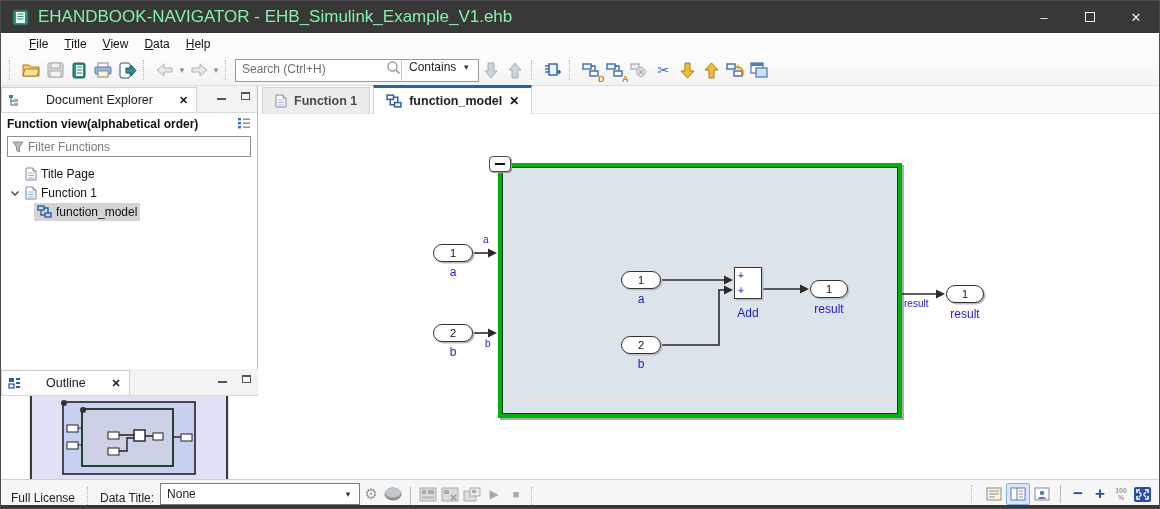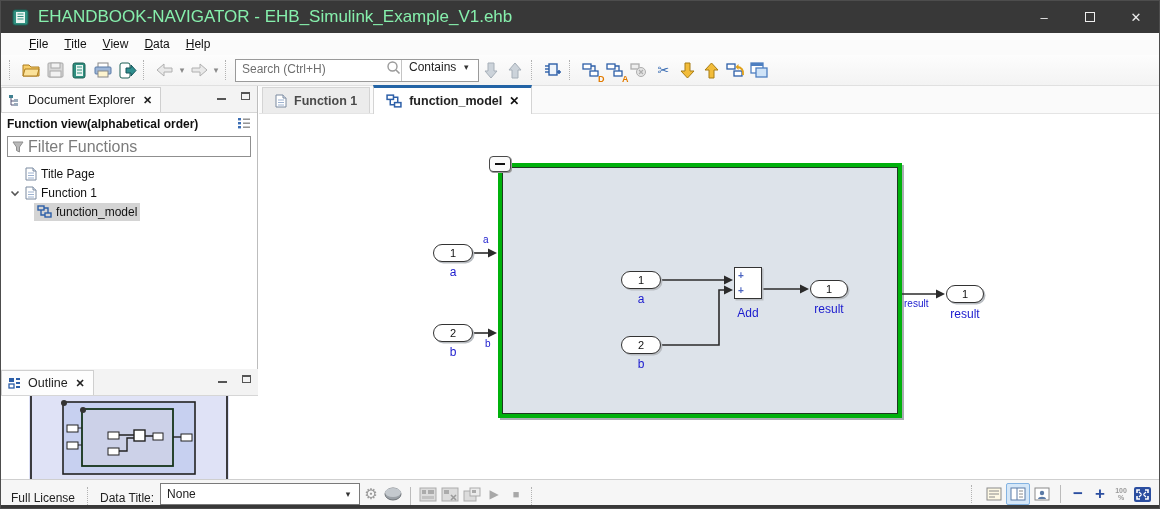--- a/index.html
+++ b/index.html
@@ -29,31 +29,31 @@
   .searchwrap input::placeholder { color:#6f6f6f; }
   .sw-div { width:1px; height:21px; background:#c4c4c4; }
   .contains { display:flex; align-items:center; gap:5px; padding:0 7px; color:#222; }
   .iconletter { position:absolute; right:-1px; bottom:-2px; font-weight:bold; font-size:9px; color:#e07a00; text-shadow:0 0 1px #fff; }
   .glyphbtn { font-size:14px; color:#3c6eb4; }
 
   
   .workspace { position:absolute; left:0; top:85px; width:100%; height:395px; }
   .sidebar { position:absolute; left:0; top:0; width:257px; height:100%; border-right:1px solid #bdbdbd; background:#fff; }
   .panel-header { height:27px; background:#f3f3f3; border-bottom:1px solid #d6d6d6; display:flex; align-items:flex-end; position:relative; }
-  .ptab { display:flex; align-items:center; gap:6px; background:#fdfdfd; border:1px solid #cfcfcf; border-bottom:none; height:25px; padding:0 8px 0 6px; font-size:12.5px; color:#222; }
+  .ptab { display:flex; align-items:center; gap:24px; background:#fdfdfd; border:1px solid #cfcfcf; border-bottom:none; height:25px; padding:0 8px 0 6px; font-size:12.5px; color:#222; }
   .pclose { font-size:11px; font-weight:bold; color:#222; padding-left:2px; }
   .pcontrols { position:absolute; right:4px; top:3px; display:flex; gap:8px; }
   .pcbtn { width:16px; height:13px; display:flex; align-items:center; justify-content:center; color:#555; }
   .minbar { width:9px; height:2px; background:#555; margin-top:6px; }
   .maxico { width:9px; height:8px; border:1px solid #555; border-top:2px solid #555; }
 
   .view-row { display:flex; justify-content:space-between; padding:4px 6px 2px 6px;gap:19px; }
   .view-label { font-weight:bold; font-size:12px; color:#111; }
   .filter-box { display:flex; align-items:center; margin:3px 6px; height:21px; border:1px solid #8f8f8f; background:#fff; padding:0 4px; gap:4px; }
-  .filter-box input { border:none; outline:none; flex:1; font-size:16px; color:#444; font-family:"Liberation Sans",sans-serif; }
+  .filter-box input { border:none; outline:none; flex:1; font-size:12px; color:#444; font-family:"Liberation Sans",sans-serif; }
   .filter-box input::placeholder { color:#7c7c7c; }
 
   .tree { padding-top:4px; }
   .trow { display:flex; align-items:center; height:19px; gap:4px; }
   .trow .lbl { color:#111; }
   .chev { width:12px; height:12px; margin-left:8px; }
   .sel { background:#d4d4d4; padding:0 3px; display:flex; align-items:center; gap:4px; height:18px; }
 
   .outline-panel { position:absolute; left:0; top:283px; width:257px; bottom:0; background:#fff; }
   .thumb { position:relative; width:100%; height:84px; background:#fff; overflow:hidden; }

